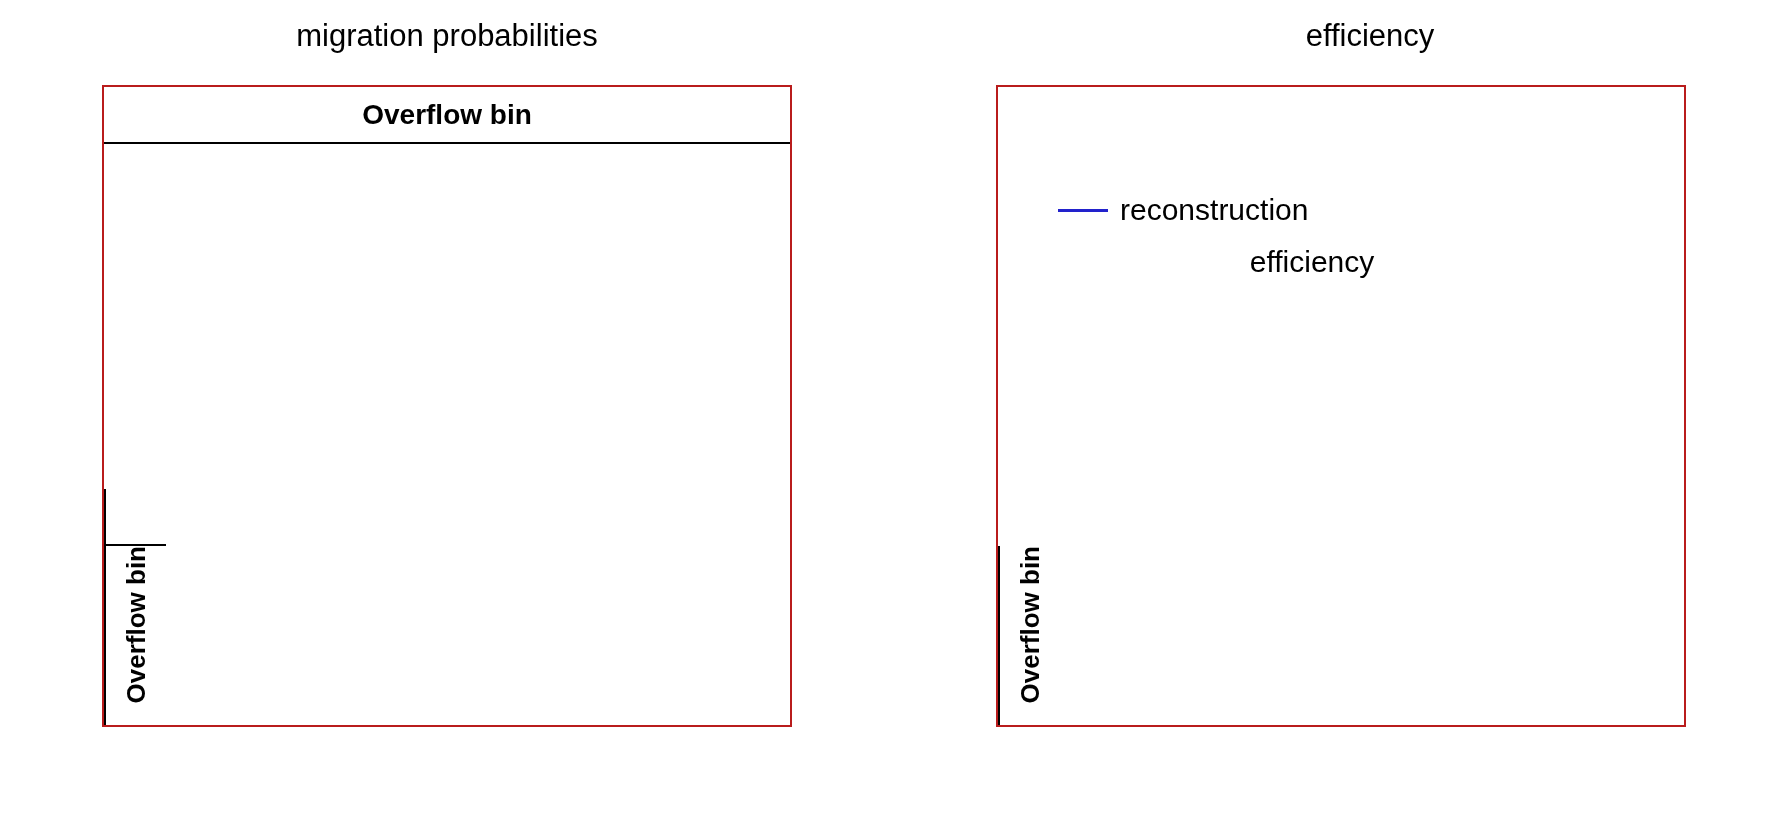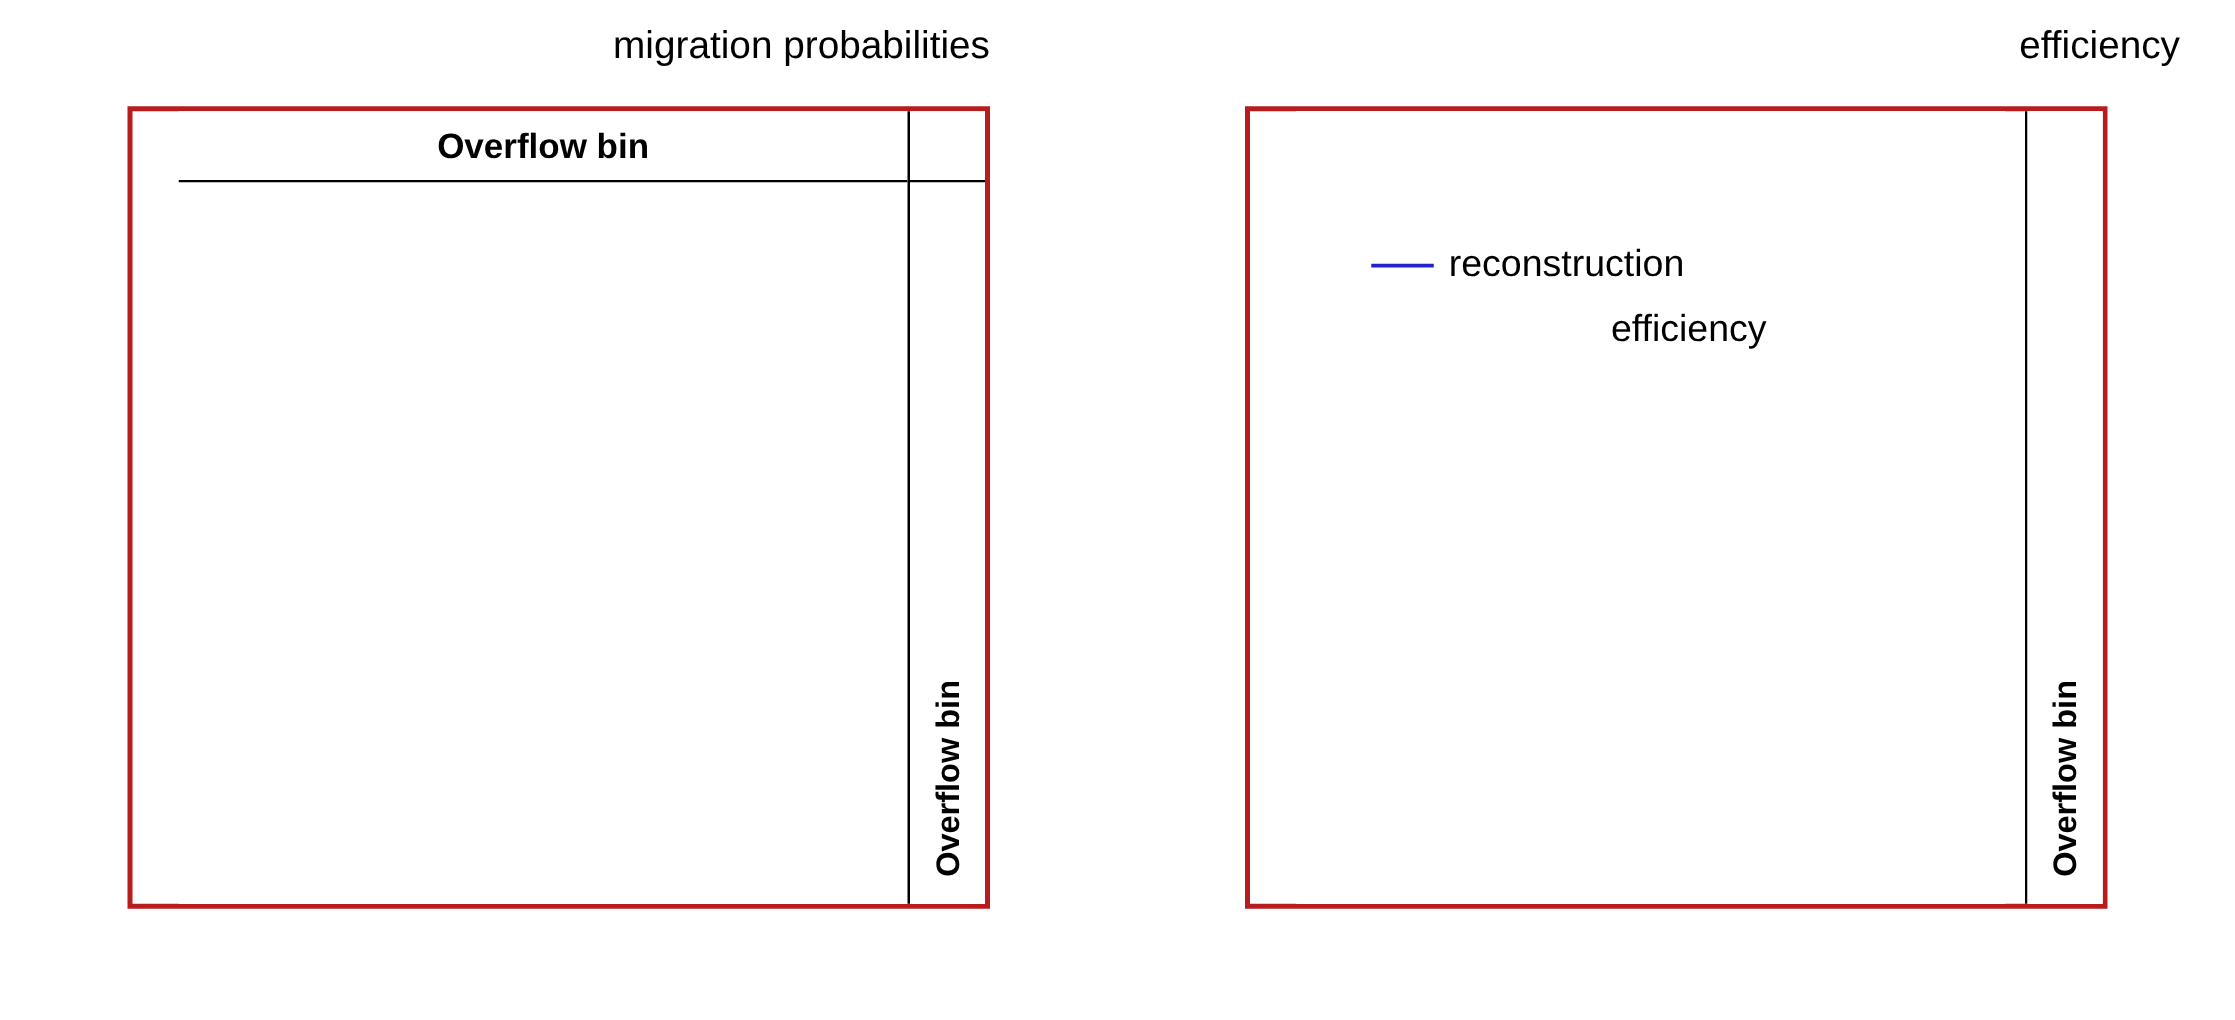--- a/index.html
+++ b/index.html
@@ -27,38 +27,38 @@
   
   .panel {
     position: absolute;
   }
 
   .panel-title {
     position: absolute;
     top: 0;
     left: 0;
     width: 100%;
-    text-align: right;
+    text-align: center;
     font-size: 31px;
     font-weight: normal;
     color: #000000;
     letter-spacing: 0px;
     line-height: 1;
     white-space: nowrap;
   }
 
   
   .frame {
     position: absolute;
     box-sizing: border-box;
-    border: 4px solid #b91c1c;
-    background: #ffffff;
-    display: flex;
+    border: 2px solid #b91c1c;
+    background: #ffffff;
+    display: flex;
+    flex-direction: column;
     align-items: stretch;
-    padding-left: 37px;
   }
 
   .main-col {
     position: relative;
     flex: 1 1 auto;
     display: flex;
     flex-direction: column;
     background: #ffffff;
   }
 

